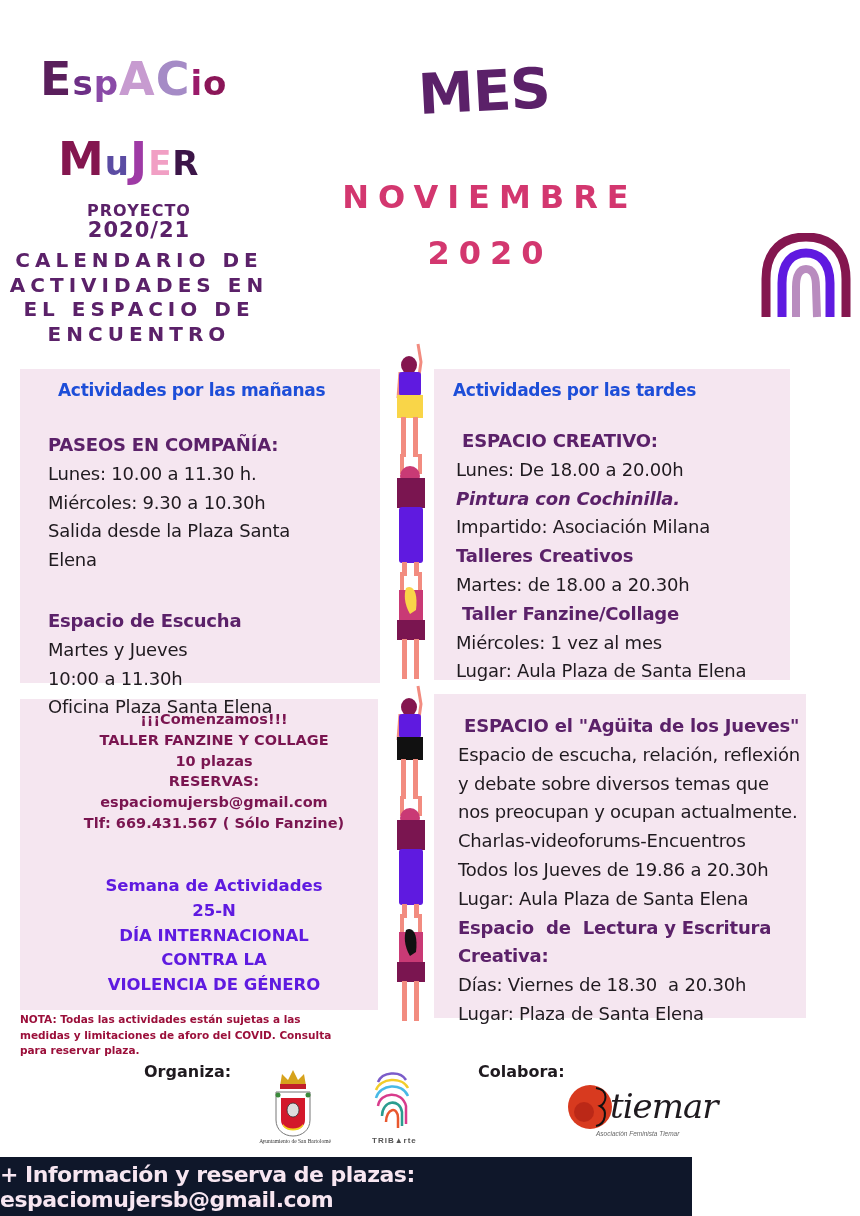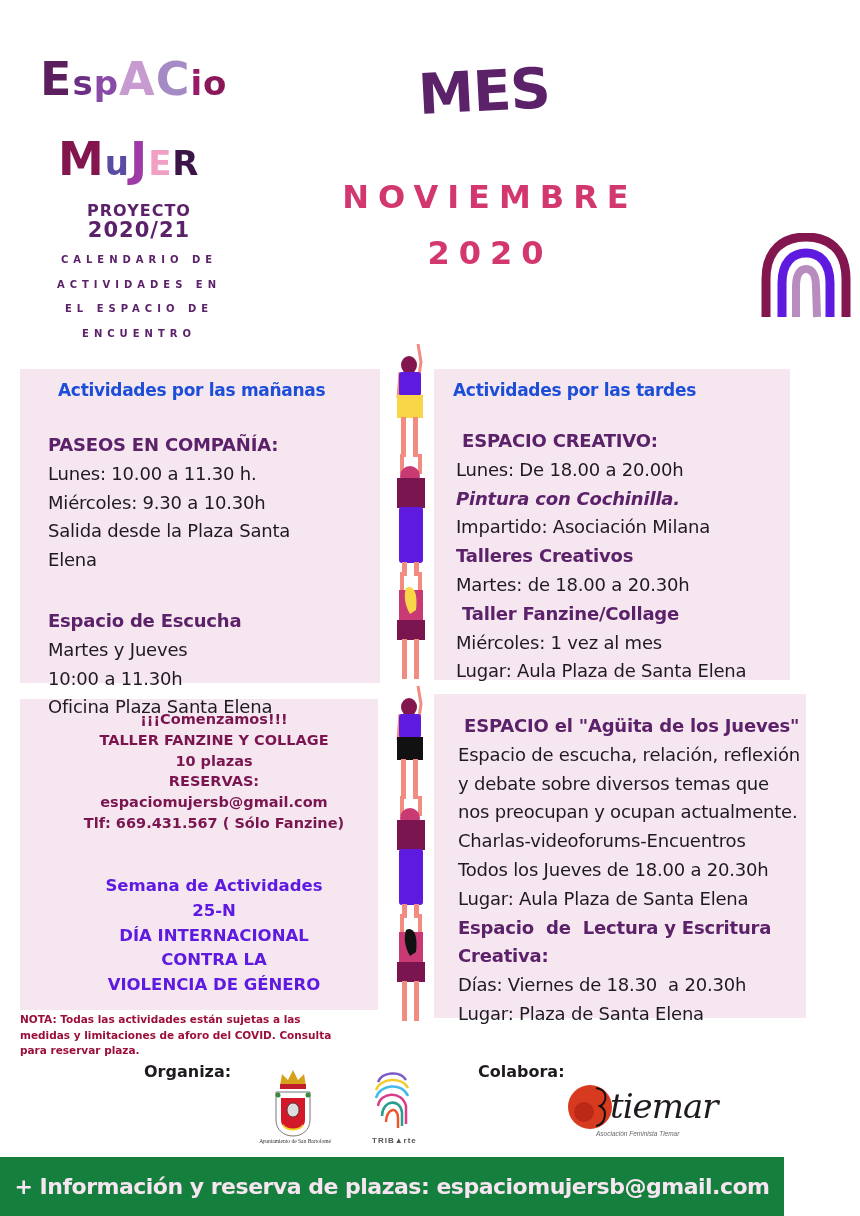--- a/index.html
+++ b/index.html
@@ -11,21 +11,21 @@
   
   .logo-line { position: absolute; font-family: "DejaVu Sans", sans-serif; font-weight: bold; letter-spacing: 1px; }
   .logo-line span { display: inline-block; }
   .logo1 { left: 40px; top: 52px; font-size: 46px; }
   .logo2 { left: 58px; top: 132px; font-size: 46px; }
   .small-cap { font-size: 34px; }
 
   .proj { left: 0; width: 278px; text-align: center; color: #5b2169; font-weight: bold; font-family: "DejaVu Sans", sans-serif; }
   .proj-label { top: 201px; font-size: 16px; letter-spacing: 1px; }
   .proj-year { top: 218px; font-size: 21px; letter-spacing: 1px; }
-  .proj-cal { top: 248px; font-size: 10px; letter-spacing: 5px; line-height: 24.5px; }
+  .proj-cal { top: 248px; font-size: 20px; letter-spacing: 5px; line-height: 24.5px; }
 
   .mes { left: 420px; top: 62px; font-size: 56px; font-weight: bold; color: #5b2169; font-family: "DejaVu Sans", sans-serif; transform: rotate(-3deg); transform-origin: left bottom; letter-spacing: -1px; }
   .month { left: 340px; width: 300px; text-align: center; color: #d3376f; font-weight: bold; font-family: "DejaVu Sans", sans-serif; letter-spacing: 9px; font-size: 32px; }
   .month1 { top: 178px; }
   .month2 { top: 234px; }
 
   .rainbow { left: 760px; top: 233px; width: 92px; height: 86px; }
 
   
   .box { position: absolute; background: #f5e6f0; }
@@ -47,21 +47,21 @@
 
   .organiza, .colabora { font-size: 16px; font-weight: bold; color: #1f1a1f; font-family: "DejaVu Sans", sans-serif; }
   .organiza { left: 144px; top: 1062px; }
   .colabora { left: 478px; top: 1062px; }
 
   .ayto-caption { left: 240px; top: 1138px; width: 110px; text-align: center; font-size: 5.5px; font-family: "Liberation Serif", serif; color: #333; }
   .tribarte-caption { left: 372px; top: 1136px; font-size: 8px; font-weight: bold; color: #555; letter-spacing: 1px; }
   .tiemar-word { left: 610px; top: 1086px; font-size: 34px; font-family: "DejaVu Serif", serif; font-style: italic; color: #1f1a1f; letter-spacing: -1px; }
   .tiemar-caption { left: 596px; top: 1130px; font-size: 6.5px; font-style: italic; color: #666; }
 
-  .footer { position: absolute; left: 0; top: 1157px; width: 784px; height: 59px; background: #15803d; display: flex; align-items: center; justify-content: center; }
+  .footer { position: absolute; left: 0; top: 1157px; width: 692px; height: 59px; background: #0f172a; display: flex; align-items: center; justify-content: center; }
   .footer span { color: #f7e6f1; font-weight: bold; font-size: 22px; font-family: "DejaVu Sans", sans-serif; letter-spacing: -0.5px; }
 
   .tower { position: absolute; }
 </style>
 </head>
 <body>
 
 <div class="logo-line logo1" id="logo1"><span style="color: rgb(90, 31, 92);">E</span><span class="small-cap" style="color: rgb(109, 47, 134);">s</span><span class="small-cap" style="color: rgb(138, 74, 167);">p</span><span style="color: rgb(199, 155, 208);">A</span><span style="color: rgb(165, 139, 198);">C</span><span class="small-cap" style="color: rgb(154, 26, 106);">i</span><span class="small-cap" style="color: rgb(139, 22, 88);">o</span></div>
 <div class="logo-line logo2" id="logo2"><span style="color: rgb(132, 22, 79);">M</span><span class="small-cap" style="color: rgb(91, 76, 163);">u</span><span style="color: rgb(158, 58, 165);">J</span><span class="small-cap" style="color: rgb(241, 159, 196);">E</span><span class="small-cap" style="color: rgb(60, 21, 72);">R</span></div>
 
@@ -113,21 +113,21 @@
     <div class="hd" style="white-space: pre;"> Taller Fanzine/Collage</div>
     <div style="white-space: pre;">Miércoles: 1 vez al mes</div>
     <div style="white-space: pre;">Lugar: Aula Plaza de Santa Elena</div>
   </div>
 <div class="lines" style="left:458px; top:712px;" id="jueves-lines">
     <div class="hd" style="white-space: pre;"> ESPACIO el "Agüita de los Jueves"</div>
     <div style="white-space: pre;">Espacio de escucha, relación, reflexión</div>
     <div style="white-space: pre;">y debate sobre diversos temas que</div>
     <div style="white-space: pre;">nos preocupan y ocupan actualmente.</div>
     <div style="white-space: pre;">Charlas-videoforums-Encuentros</div>
-    <div style="white-space: pre;">Todos los Jueves de 18.00 a 20.30h</div>
+    <div style="white-space: pre;">Todos los Jueves de 19.86 a 20.30h</div>
     <div style="white-space: pre;">Lugar: Aula Plaza de Santa Elena</div>
     <div class="hd" style="white-space: pre;">Espacio  de  Lectura y Escritura</div>
     <div class="hd" style="white-space: pre;">Creativa:</div>
     <div style="white-space: pre;">Días: Viernes de 18.30  a 20.30h</div>
     <div style="white-space: pre;">Lugar: Plaza de Santa Elena</div>
   </div>
 
 <div class="center-block promo">
   <div>¡¡¡Comenzamos!!!</div>
   <div>TALLER FANZINE Y COLLAGE</div>

